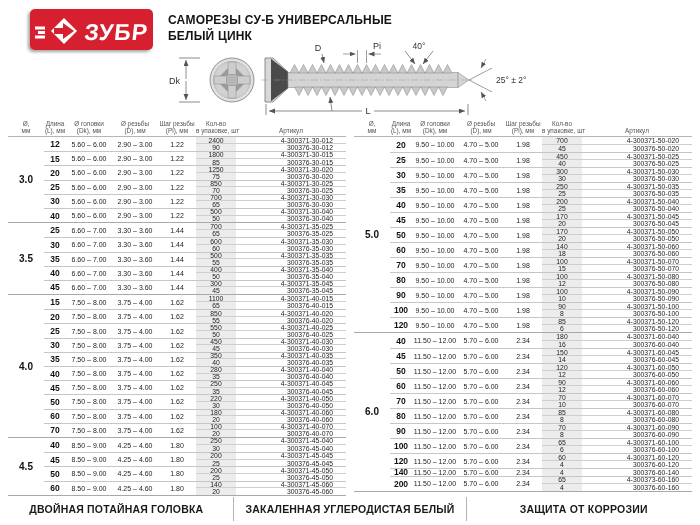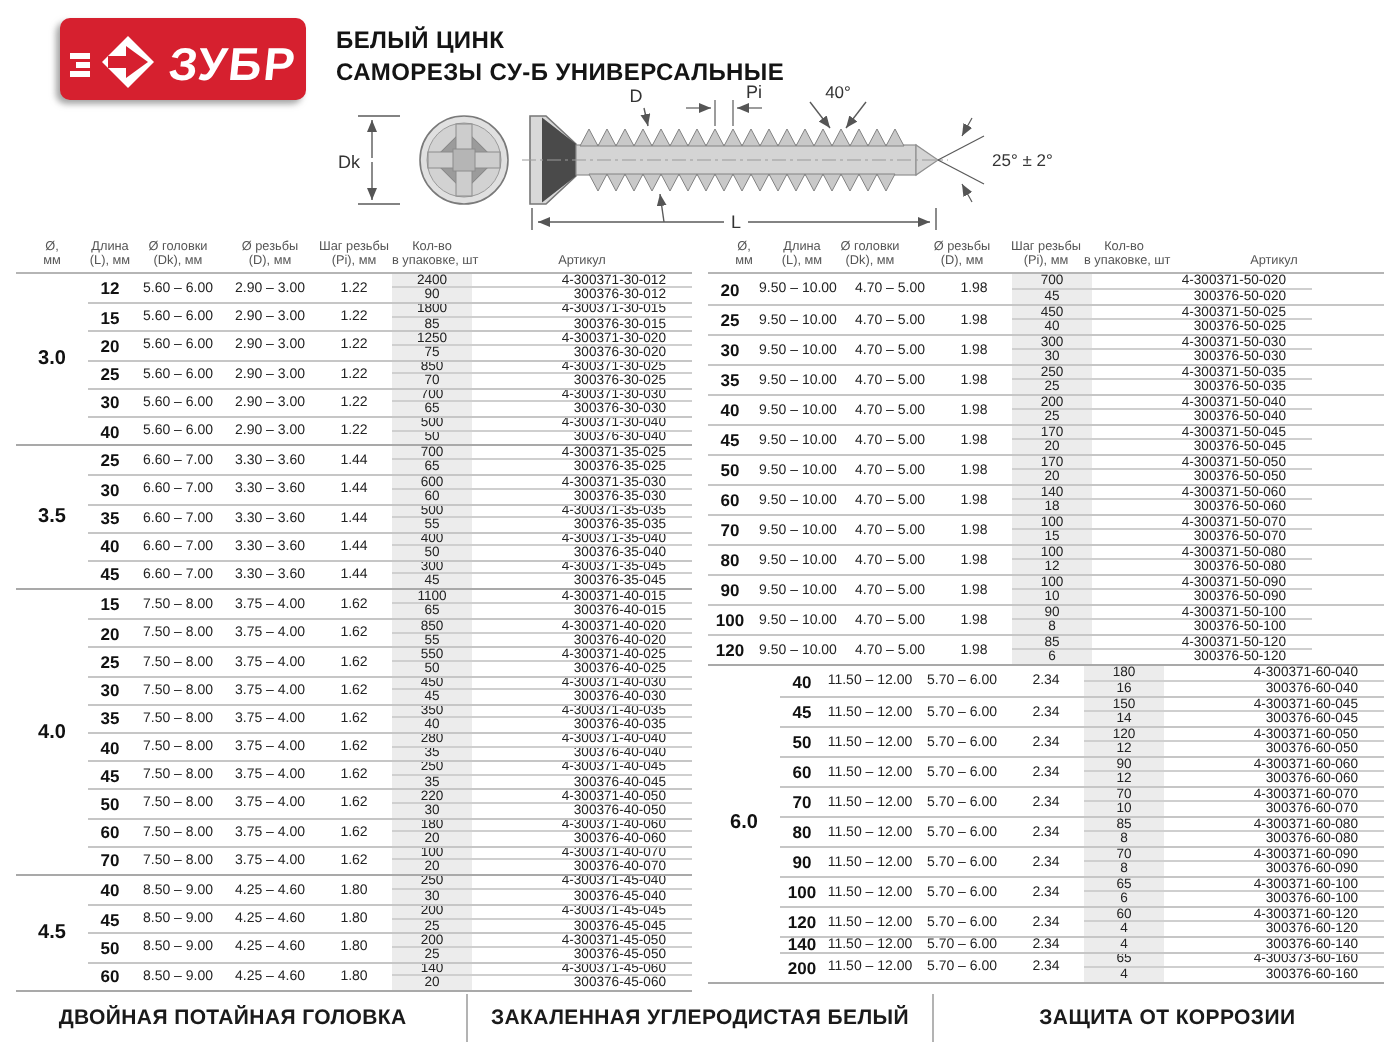--- a/index.html
+++ b/index.html
@@ -58,22 +58,22 @@
         <rect x="8" y="22" width="7" height="3"></rect>
         <rect x="5" y="26.5" width="10" height="3"></rect>
         <polygon points="21,22 34,9 47,22 34,35"></polygon>
       </g>
       <polygon points="24,19 33,19 33,14 44,22 33,30 33,25 24,25" fill="#d6202f"></polygon>
       <text x="54" y="31" font-size="23" font-weight="bold" fill="#ffffff" letter-spacing="1" transform="skewX(-6) translate(3,0)">ЗУБР</text>
     </svg>
   </div>
 
   <div class="title">
+    <div>САМОРЕЗЫ СУ-Б УНИВЕРСАЛЬНЫЕ</div>
     <div>БЕЛЫЙ ЦИНК</div>
-    <div>САМОРЕЗЫ СУ-Б УНИВЕРСАЛЬНЫЕ</div>
   </div>
 
   <svg class="diagram" width="368" height="80" viewBox="0 0 368 80">
     <defs>
       <marker id="ah" markerWidth="7" markerHeight="6" refX="6" refY="2.5" orient="auto" markerUnits="userSpaceOnUse">
         <path d="M0,0L6,2.5L0,5Z" fill="#555"></path>
       </marker>
     </defs>
 
     <g>
@@ -500,20 +500,21 @@
         </div>
         <div class="th">
           <div>Кол-во</div>
           <div>в упаковке, шт</div>
         </div>
         <div class="th">
           <div>Артикул</div>
         </div>
       </div>
       <div class="tgroup">
+        <div class="dia">5.0</div>
         <div class="trows">
           <div class="trow">
             <div class="c len span2">20</div>
             <div class="c rng span2">9.50 – 10.00</div>
             <div class="c rng span2">4.70 – 5.00</div>
             <div class="c pit span2">1.98</div>
             <div class="c qty subline" style="grid-area: 1 / 5;">700</div>
             <div class="c art subline" style="grid-area: 1 / 6;">4-300371-50-020</div>
             <div class="c qty" style="grid-area: 2 / 5;">45</div>
             <div class="c art" style="grid-area: 2 / 6;">300376-50-020</div>

